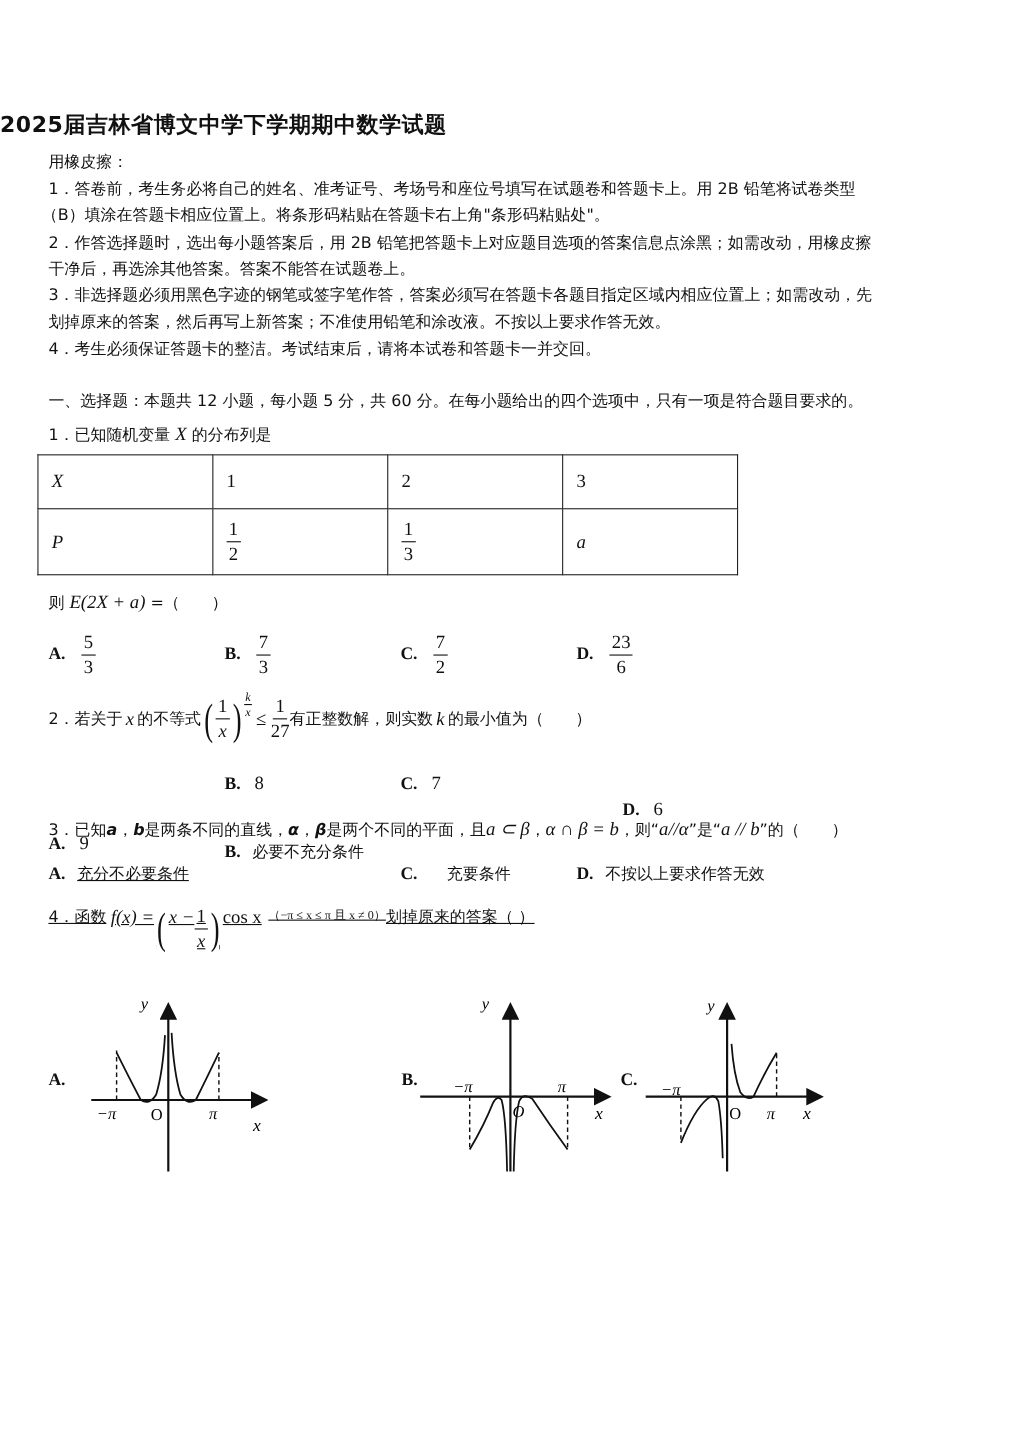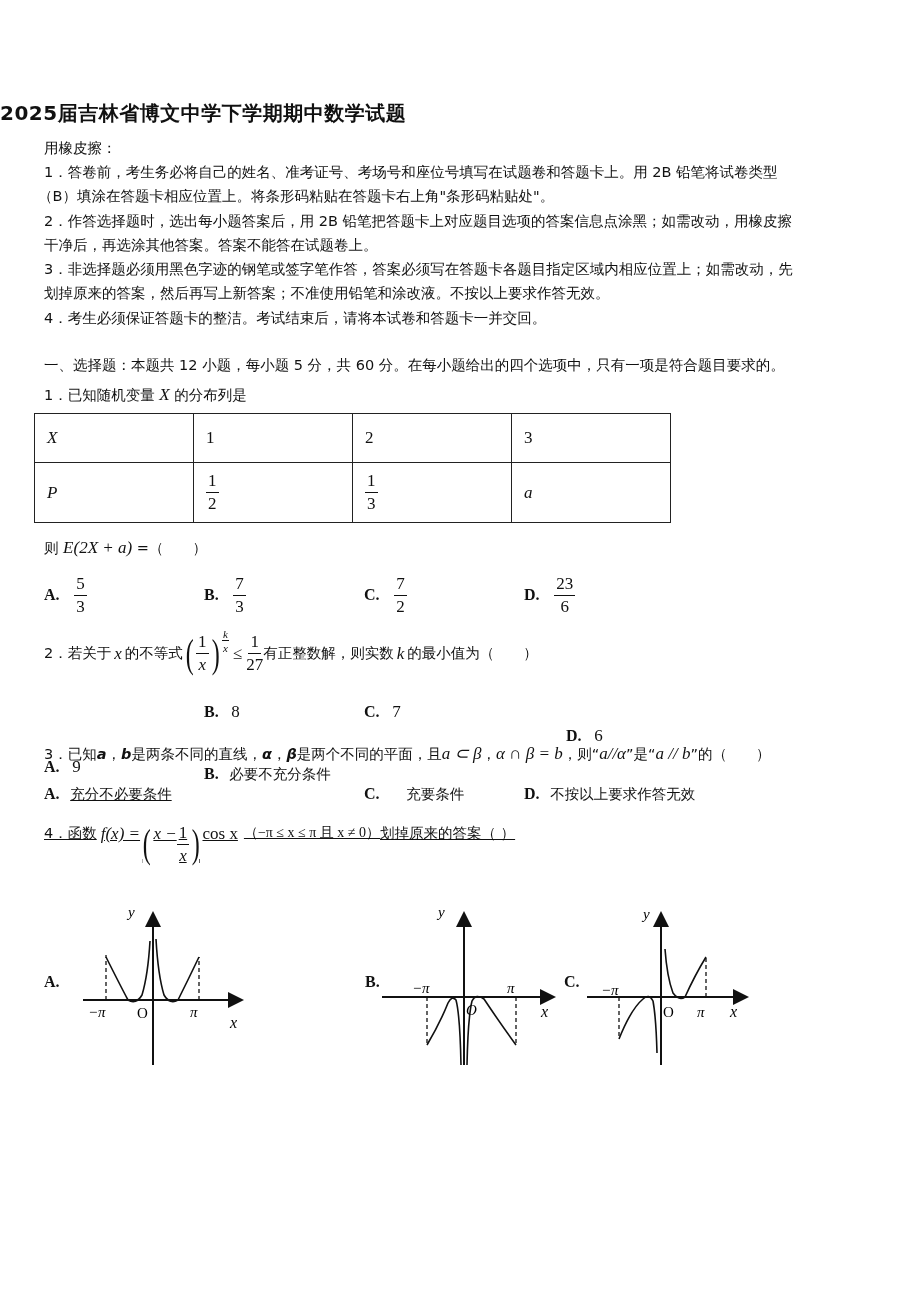--- a/index.html
+++ b/index.html
@@ -201,21 +201,21 @@
   <span>4．函数</span>
   <span class="math" style="margin-left:4px;">f(x) =</span>
   <span class="bigparen">(</span>
   <span class="math">x −</span>
   <span class="frac it">
     <span class="num" style="font-style:normal;">1</span>
     <span class="den">x</span>
   </span>
   <span class="bigparen">)</span>
   <span class="mathr">cos x</span>
-  <span class="mathr" style="margin-left:6px; font-size:14px;">（−π ≤ x ≤ π 且 x ≠ 0）</span>
+  <span class="mathr" style="margin-left:6px; font-size:11px;">（−π ≤ x ≤ π 且 x ≠ 0）</span>
   <span>划掉原来的答案（  ）</span>
 </div>
 
 <div class="abs graph-label" style="top:973px; left:44px;">A.</div>
 <svg class="abs" style="left:80px; top:905px;" width="180" height="165">
   <defs>
     <marker id="arr" markerWidth="8" markerHeight="8" refX="6" refY="4" orient="auto">
       <path d="M0,0 L8,4 L0,8 z" fill="#111"></path>
     </marker>
   </defs>

